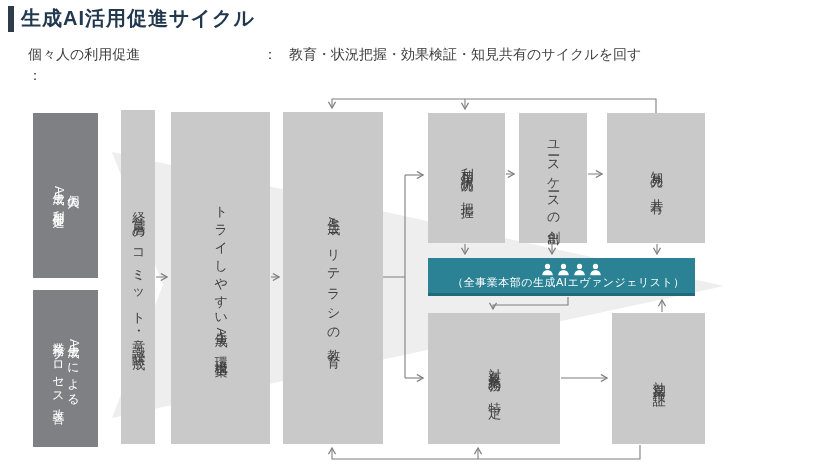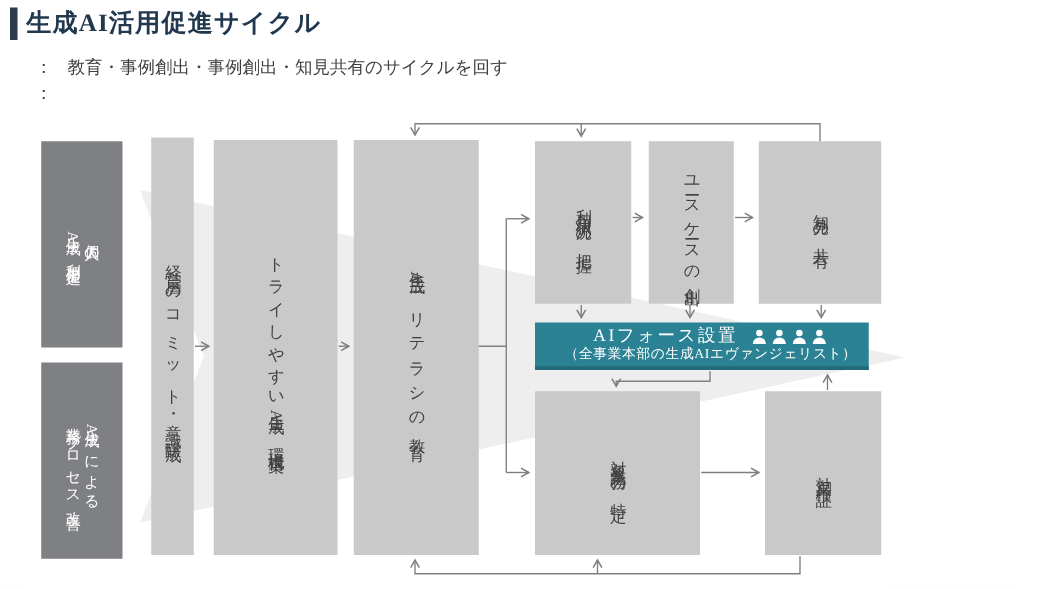--- a/index.html
+++ b/index.html
@@ -1,19 +1,19 @@
 <!DOCTYPE html>
 <html lang="ja"><head>
 <meta charset="utf-8">
 <style>
   * { margin:0; padding:0; box-sizing:border-box; }
   html,body { background:#ffffff; }
   .slide {
     position:relative; width:728px; height:471px; background:#ffffff;
-    font-family:Liberation Serif, serif; overflow:hidden;border-radius:18px;
+    font-family:Liberation Sans, sans-serif; overflow:hidden;border-radius:18px;
   }
   
   .title-row { position:absolute; left:8px; top:5px; display:flex; align-items:center; }
   .accent-bar { width:6px; height:26px; background:#2d3b4b; margin-right:7px; }
   .page-title { font-size:20px; font-weight:bold; color:#21384e; letter-spacing:1px; }
   .subtitle { position:absolute; left:28px; top:44px; font-size:14px; color:#3f3f3f; }
   .subtitle-row { display:flex; line-height:21px; }
   .sub-label { width:235px; }
   .sub-colon { width:26px; }
   .sub-desc  { }
@@ -55,22 +55,23 @@
 
 <div class="slide">
 
   <div class="title-row">
     <div class="accent-bar"></div>
     <div class="page-title">生成AI活用促進サイクル</div>
   </div>
 
   <div class="subtitle">
     <div class="subtitle-row">
+      <span class="sub-label">個々人の利用促進</span>
       <span class="sub-colon">：</span>
-      <span class="sub-desc">教育・事例創出・事例創出・知見共有のサイクルを回す</span>
+      <span class="sub-desc">教育・状況把握・効果検証・知見共有のサイクルを回す</span>
     </div>
     <div class="subtitle-row">
       <span class="sub-colon">：</span>
     </div>
   </div>
 
   <div class="chevron"></div>
 
   <div class="box mid" style="left:33px; top:113px; width:65px; height:165px;">
     <span class="vtext fs12">個人の
@@ -101,21 +102,20 @@
   <div class="box light" style="left:519px; top:113px; width:68px; height:130px;">
     <span class="vtext fs13ls2">ユースケースの創出</span>
   </div>
 
   <div class="box light" style="left:607px; top:113px; width:98px; height:130px;">
     <span class="vtext fs13ls4">知見の共有</span>
   </div>
 
   <div class="teal-banner">
     <div class="teal-line1">
-      <span>AIフォース設置</span>
       <span class="persons">
         <span class="person-icon">
           <svg width="13" height="13" viewBox="0 0 16 16">
               <circle cx="8" cy="4.2" r="3.2" fill="#ffffff"></circle>
               <path d="M1.5 15 A6.5 6.5 0 0 1 14.5 15 Z" fill="#ffffff"></path>
             </svg>
         </span>
         <span class="person-icon">
           <svg width="13" height="13" viewBox="0 0 16 16">
               <circle cx="8" cy="4.2" r="3.2" fill="#ffffff"></circle>

